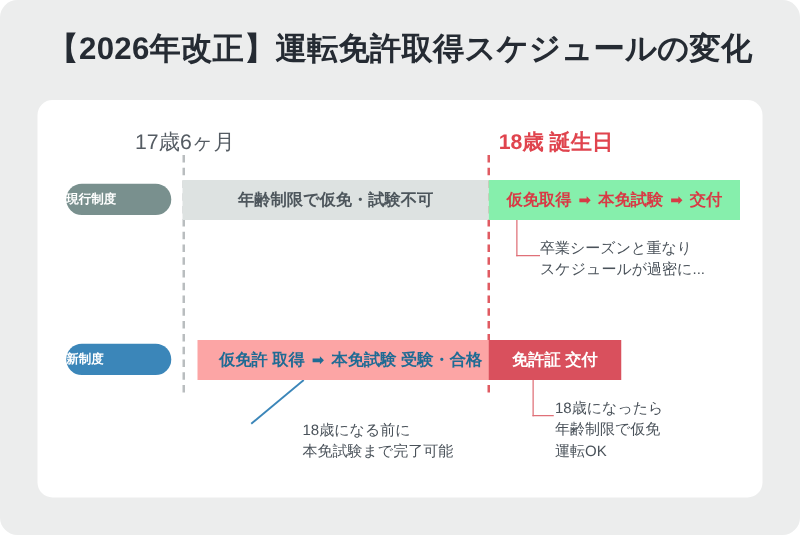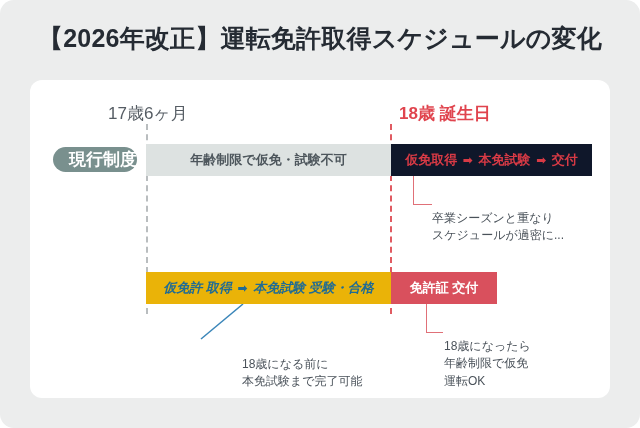--- a/index.html
+++ b/index.html
@@ -87,23 +87,23 @@
     margin-left: 47px;
   }
 
   
   .pill {
     position: absolute;
     height: 25px;
     line-height: 25px;
     border-radius: 13px;
     color: #ffffff;
-    font-size: 17px;
-    font-weight: bold;
-    text-align: right;
+    font-size: 10px;
+    font-weight: bold;
+    text-align: left;
     white-space: nowrap;
   }
   .pill-current {
     left: 53px;
     top: 147px;
     width: 84px;
     background: #79908e;
   }
   .pill-new {
     left: 53px;
@@ -127,30 +127,29 @@
     left: 146px;
     top: 144px;
     width: 245px;
     background: #dde2e1;
     color: #4d565c;
   }
   .bar-current-active {
     left: 391px;
     top: 144px;
     width: 201px;
-    background: #0f172a;
+    background: #86efac;
     color: #d83a45;
   }
   .bar-new-ok {
-    left: 146px;
+    left: 158px;
     top: 272px;
     width: 245px;
-    background: #eab308;
+    background: #fca5a5;
     color: #1f6b94;
-    font-style: italic;
   }
   .bar-new-issue {
     left: 391px;
     top: 272px;
     width: 106px;
     background: #d9505d;
     color: #ffffff;
   }
 
   .arrow {
@@ -158,21 +157,20 @@
     padding: 0 2px;
   }
 
   
   .note {
     position: absolute;
     font-size: 12px;
     line-height: 1.45;
     color: #4a525a;
     white-space: nowrap;
-    margin-top: 20px;
   }
   .note-current {
     left: 432px;
     top: 190px;
   }
   .note-new-left {
     left: 242px;
     top: 336px;
   }
   .note-new-right {
@@ -237,20 +235,21 @@
     <span>交付</span>
   </div>
 
   <div class="conn conn-elbow-top"></div>
 
   <div class="note note-current">
     <div>卒業シーズンと重なり</div>
     <div>スケジュールが過密に...</div>
   </div>
 
+  <div class="pill pill-new">新制度</div>
 
   <div class="bar bar-new-ok">
     <span>仮免許 取得</span>
     <span class="arrow">➡</span>
     <span>本免試験 受験・合格</span>
   </div>
 
   <div class="bar bar-new-issue">免許証 交付</div>
 
   <svg class="conn conn-diag" viewBox="0 0 44 36" width="44" height="36">

